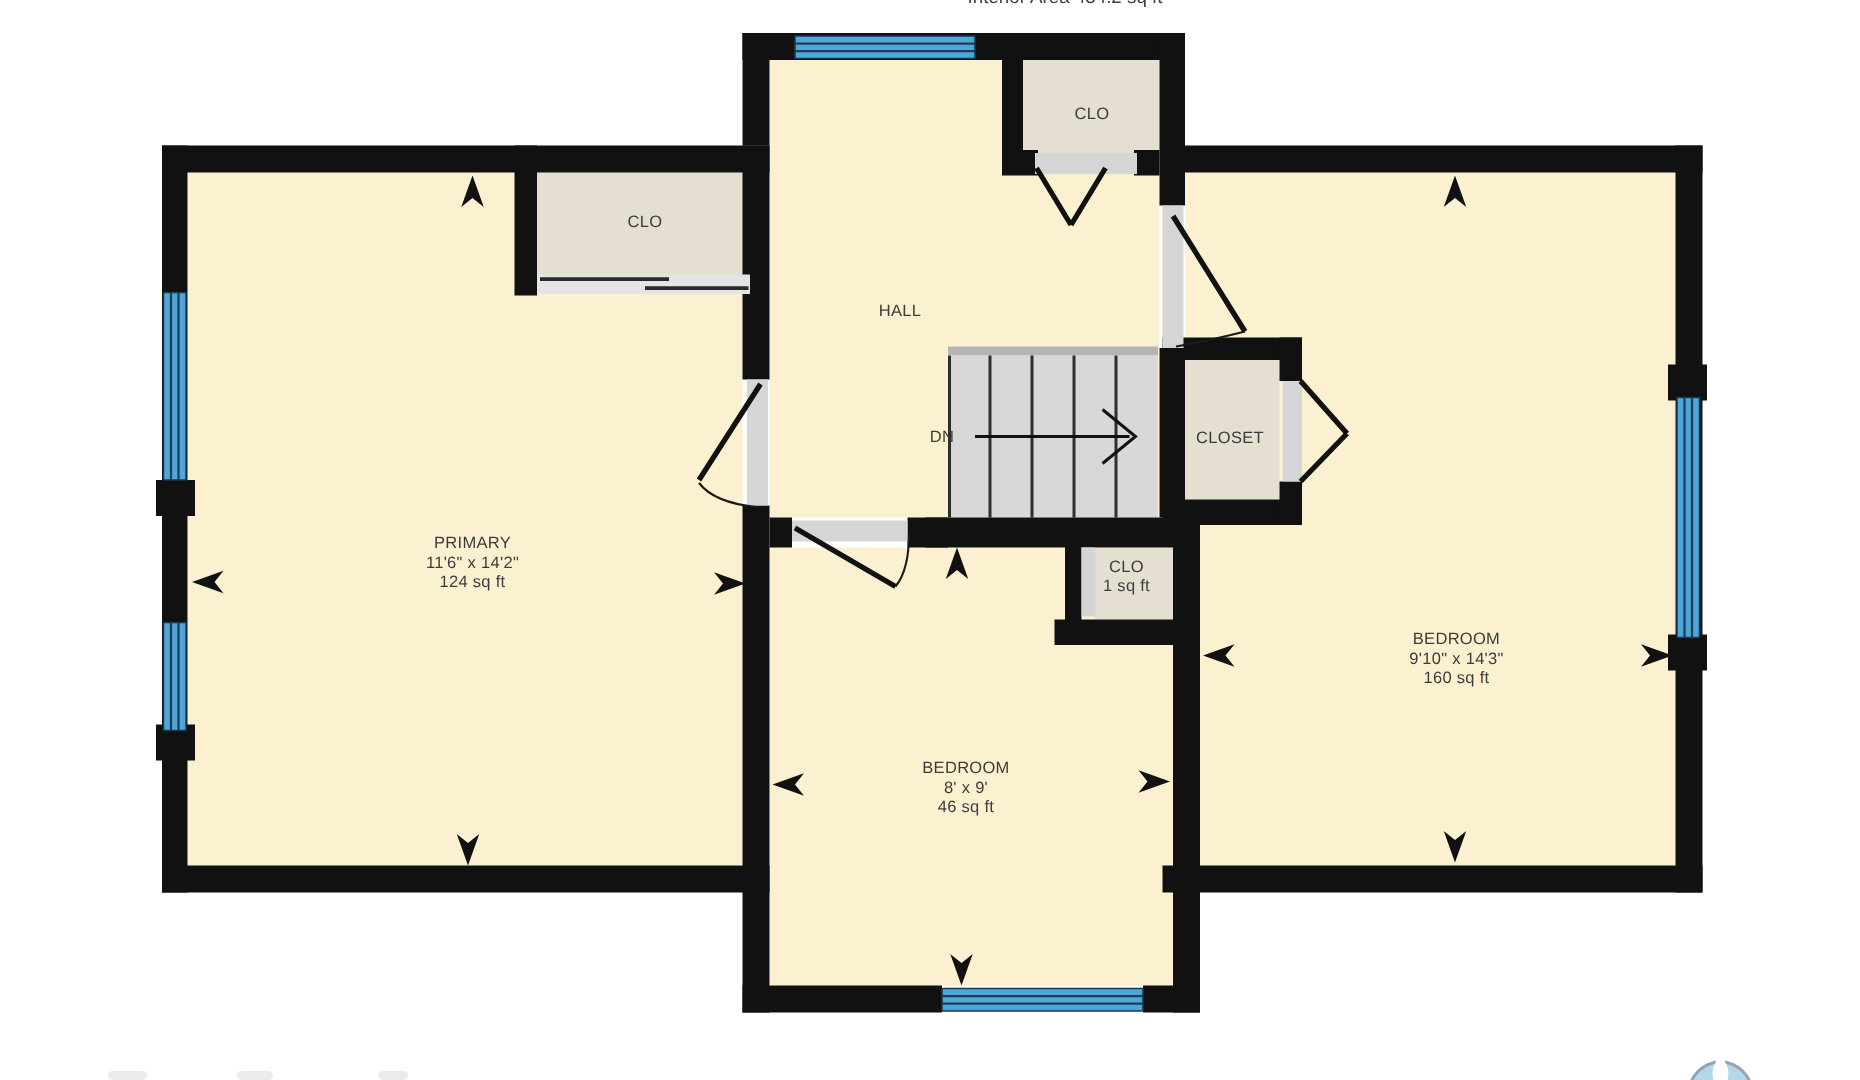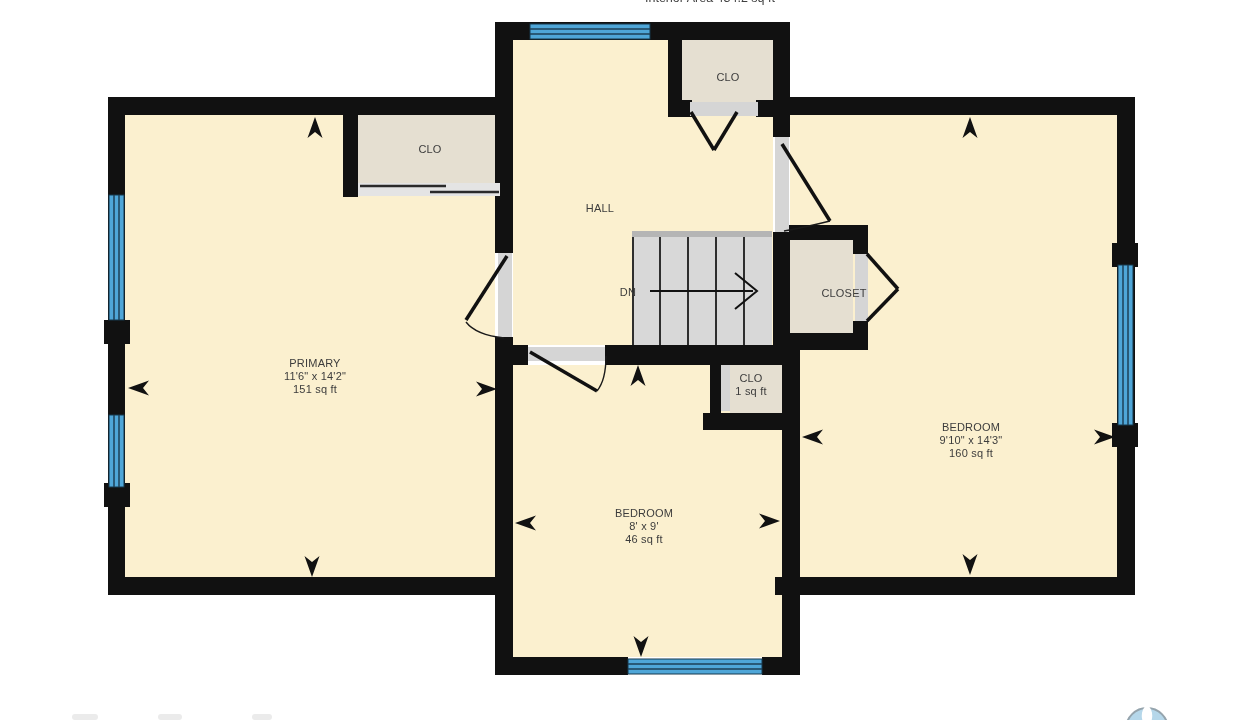--- a/index.html
+++ b/index.html
@@ -189,38 +189,38 @@
       <path d="M1147,729 C1140,720 1140,711 1147,704 C1154,711 1154,720 1147,729 Z" fill="#ffffff" transform="rotate(120 1147 729)"></path>
       <path d="M1147,729 C1140,720 1140,711 1147,704 C1154,711 1154,720 1147,729 Z" fill="#ffffff" transform="rotate(240 1147 729)"></path>
     </g>
   </svg>
 
   <div class="hdr">Interior Area 434.2 sq ft</div>
 
   <div class="lbl" style="left:315px;top:376px;">
     <div>PRIMARY</div>
     <div>11'6" x 14'2"</div>
-    <div>151 sq ft</div>
+    <div>124 sq ft</div>
   </div>
 
   <div class="lbl" style="left:644px;top:526px;">
     <div>BEDROOM</div>
     <div>8' x 9'</div>
     <div>46 sq ft</div>
   </div>
 
   <div class="lbl" style="left:971px;top:440px;">
     <div>BEDROOM</div>
     <div>9'10" x 14'3"</div>
     <div>160 sq ft</div>
   </div>
 
   <div class="lbl" style="left:600px;top:160px;margin-top:48px;">HALL</div>
   <div class="lbl" style="left:628px;top:292px;">DN</div>
-  <div class="lbl" style="left:820px;top:293px;margin-left:24px;">CLOSET</div>
+  <div class="lbl" style="left:820px;top:293px;">CLOSET</div>
   <div class="lbl" style="left:728px;top:77px;">CLO</div>
   <div class="lbl" style="left:430px;top:149px;">CLO</div>
 
   <div class="lbl" style="left:751px;top:385px;">
     <div>CLO</div>
     <div>1 sq ft</div>
   </div>
 
 </div>
 

